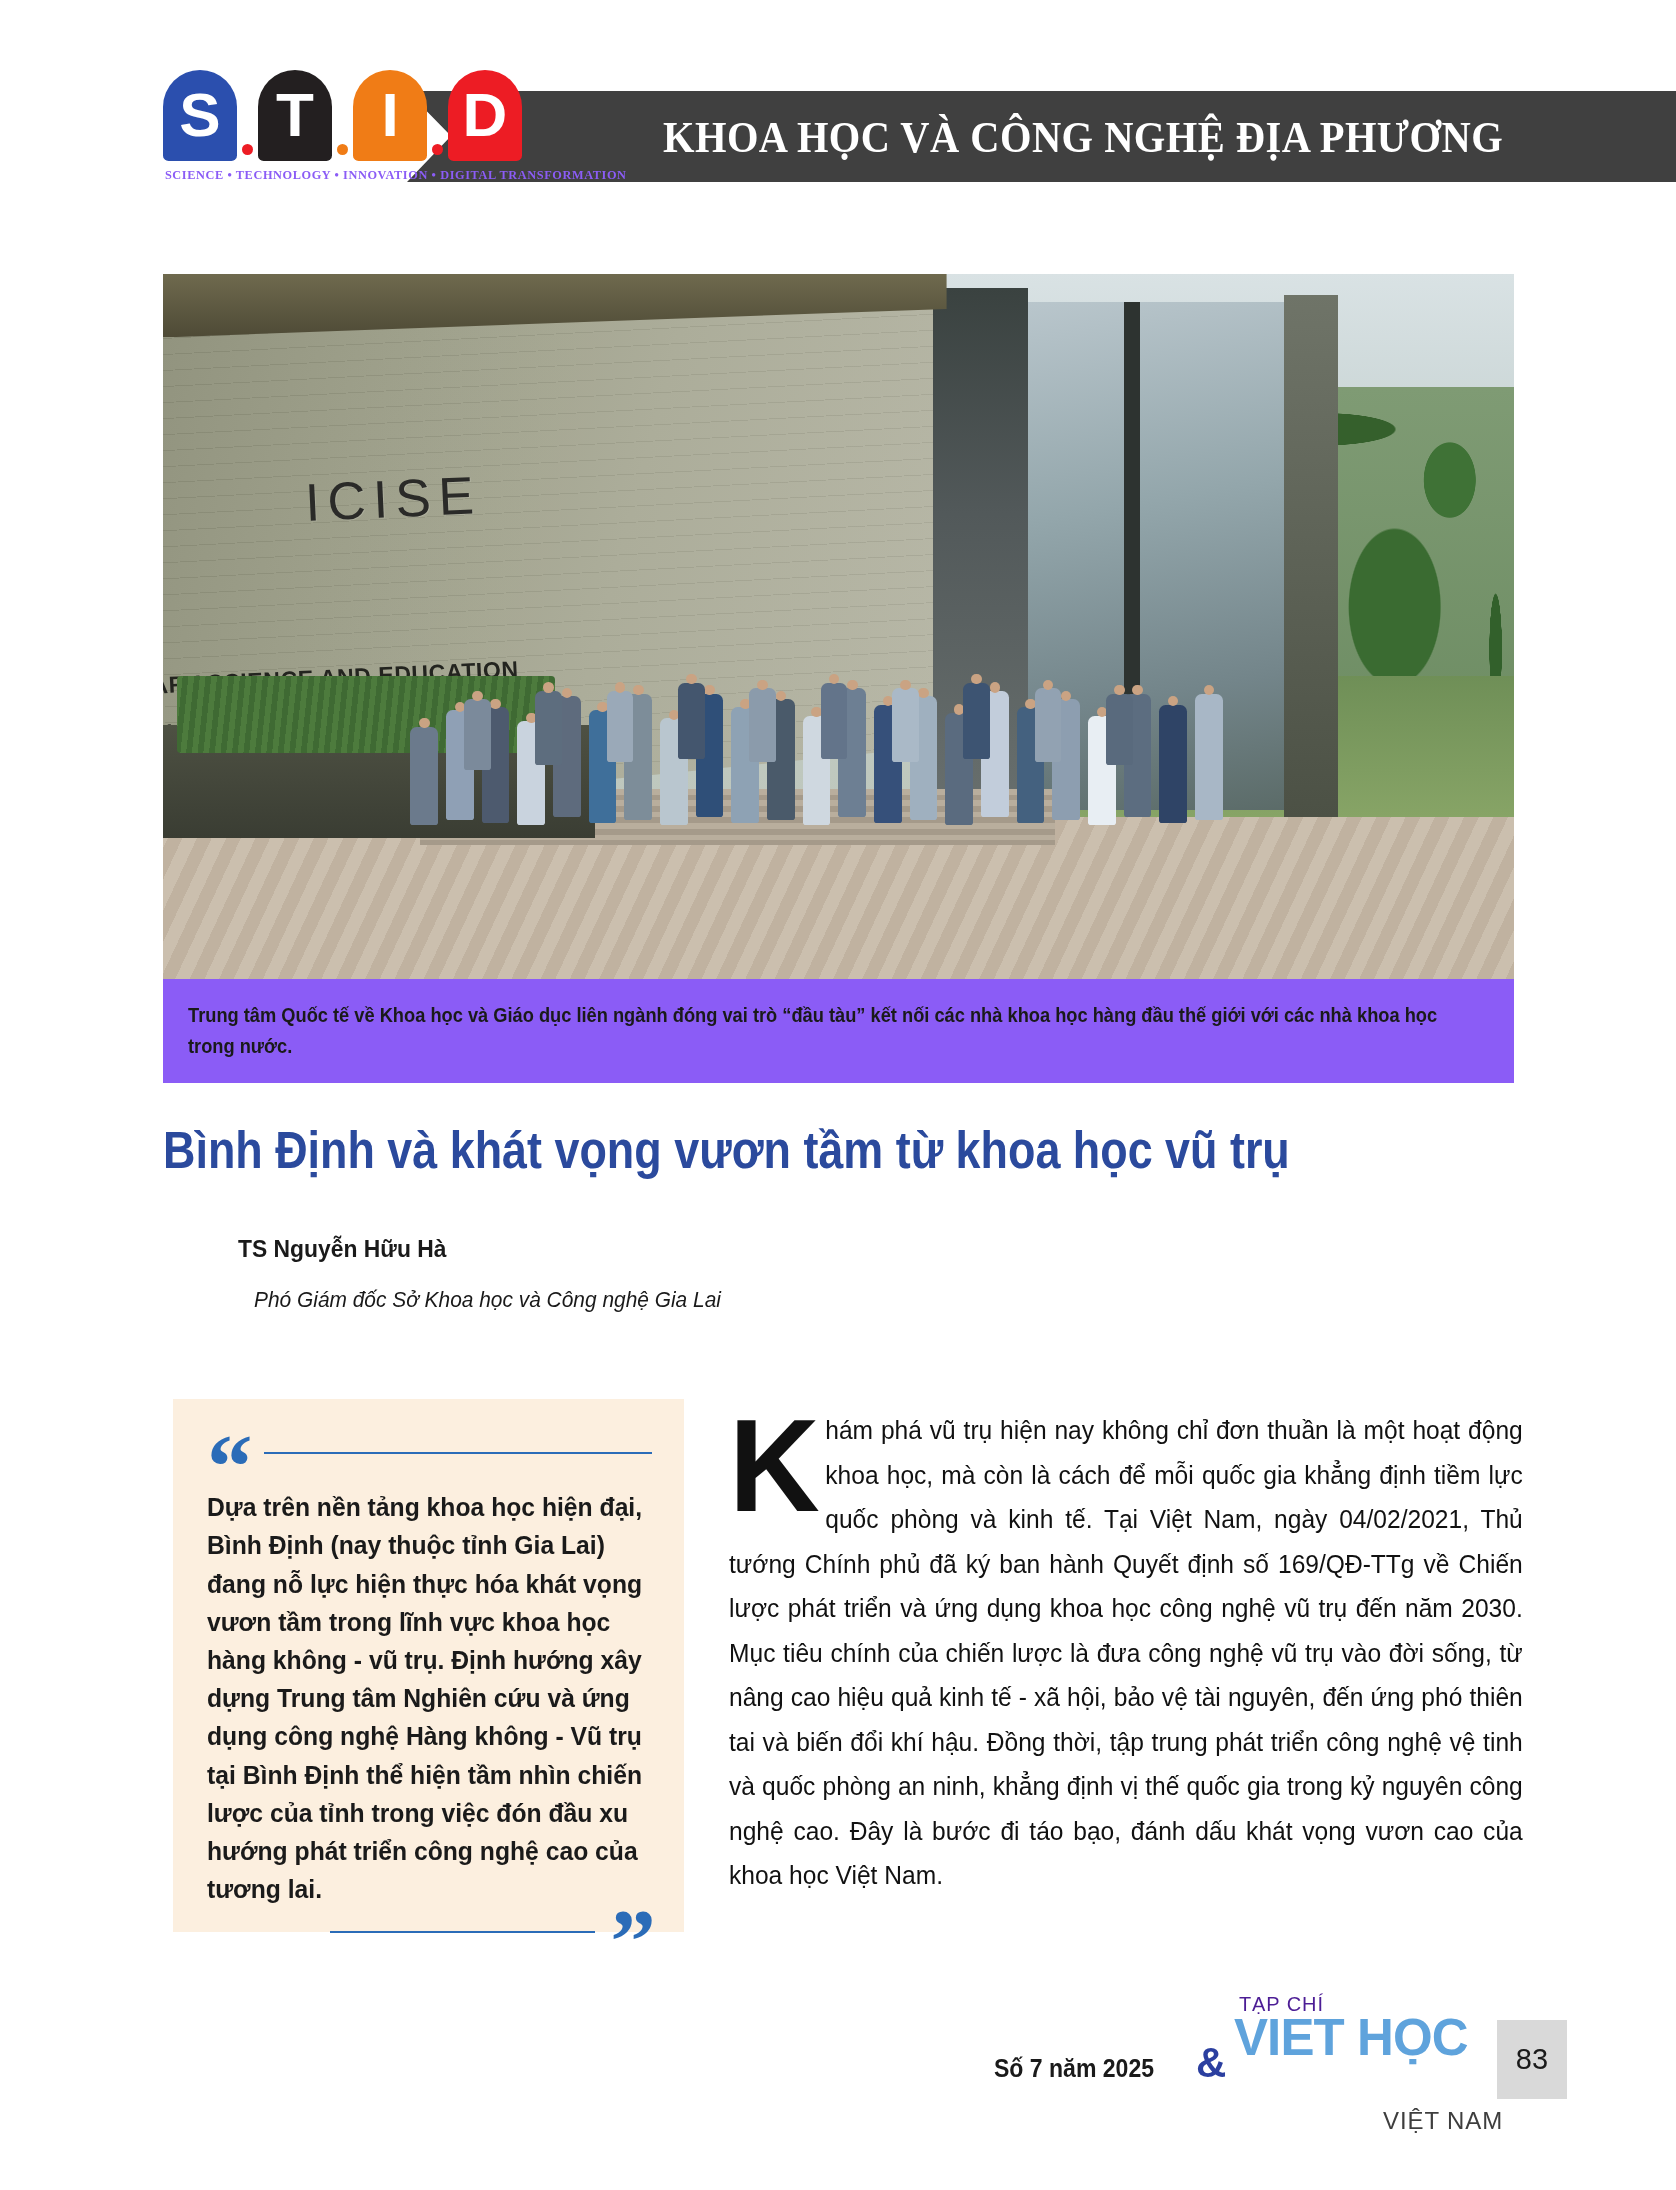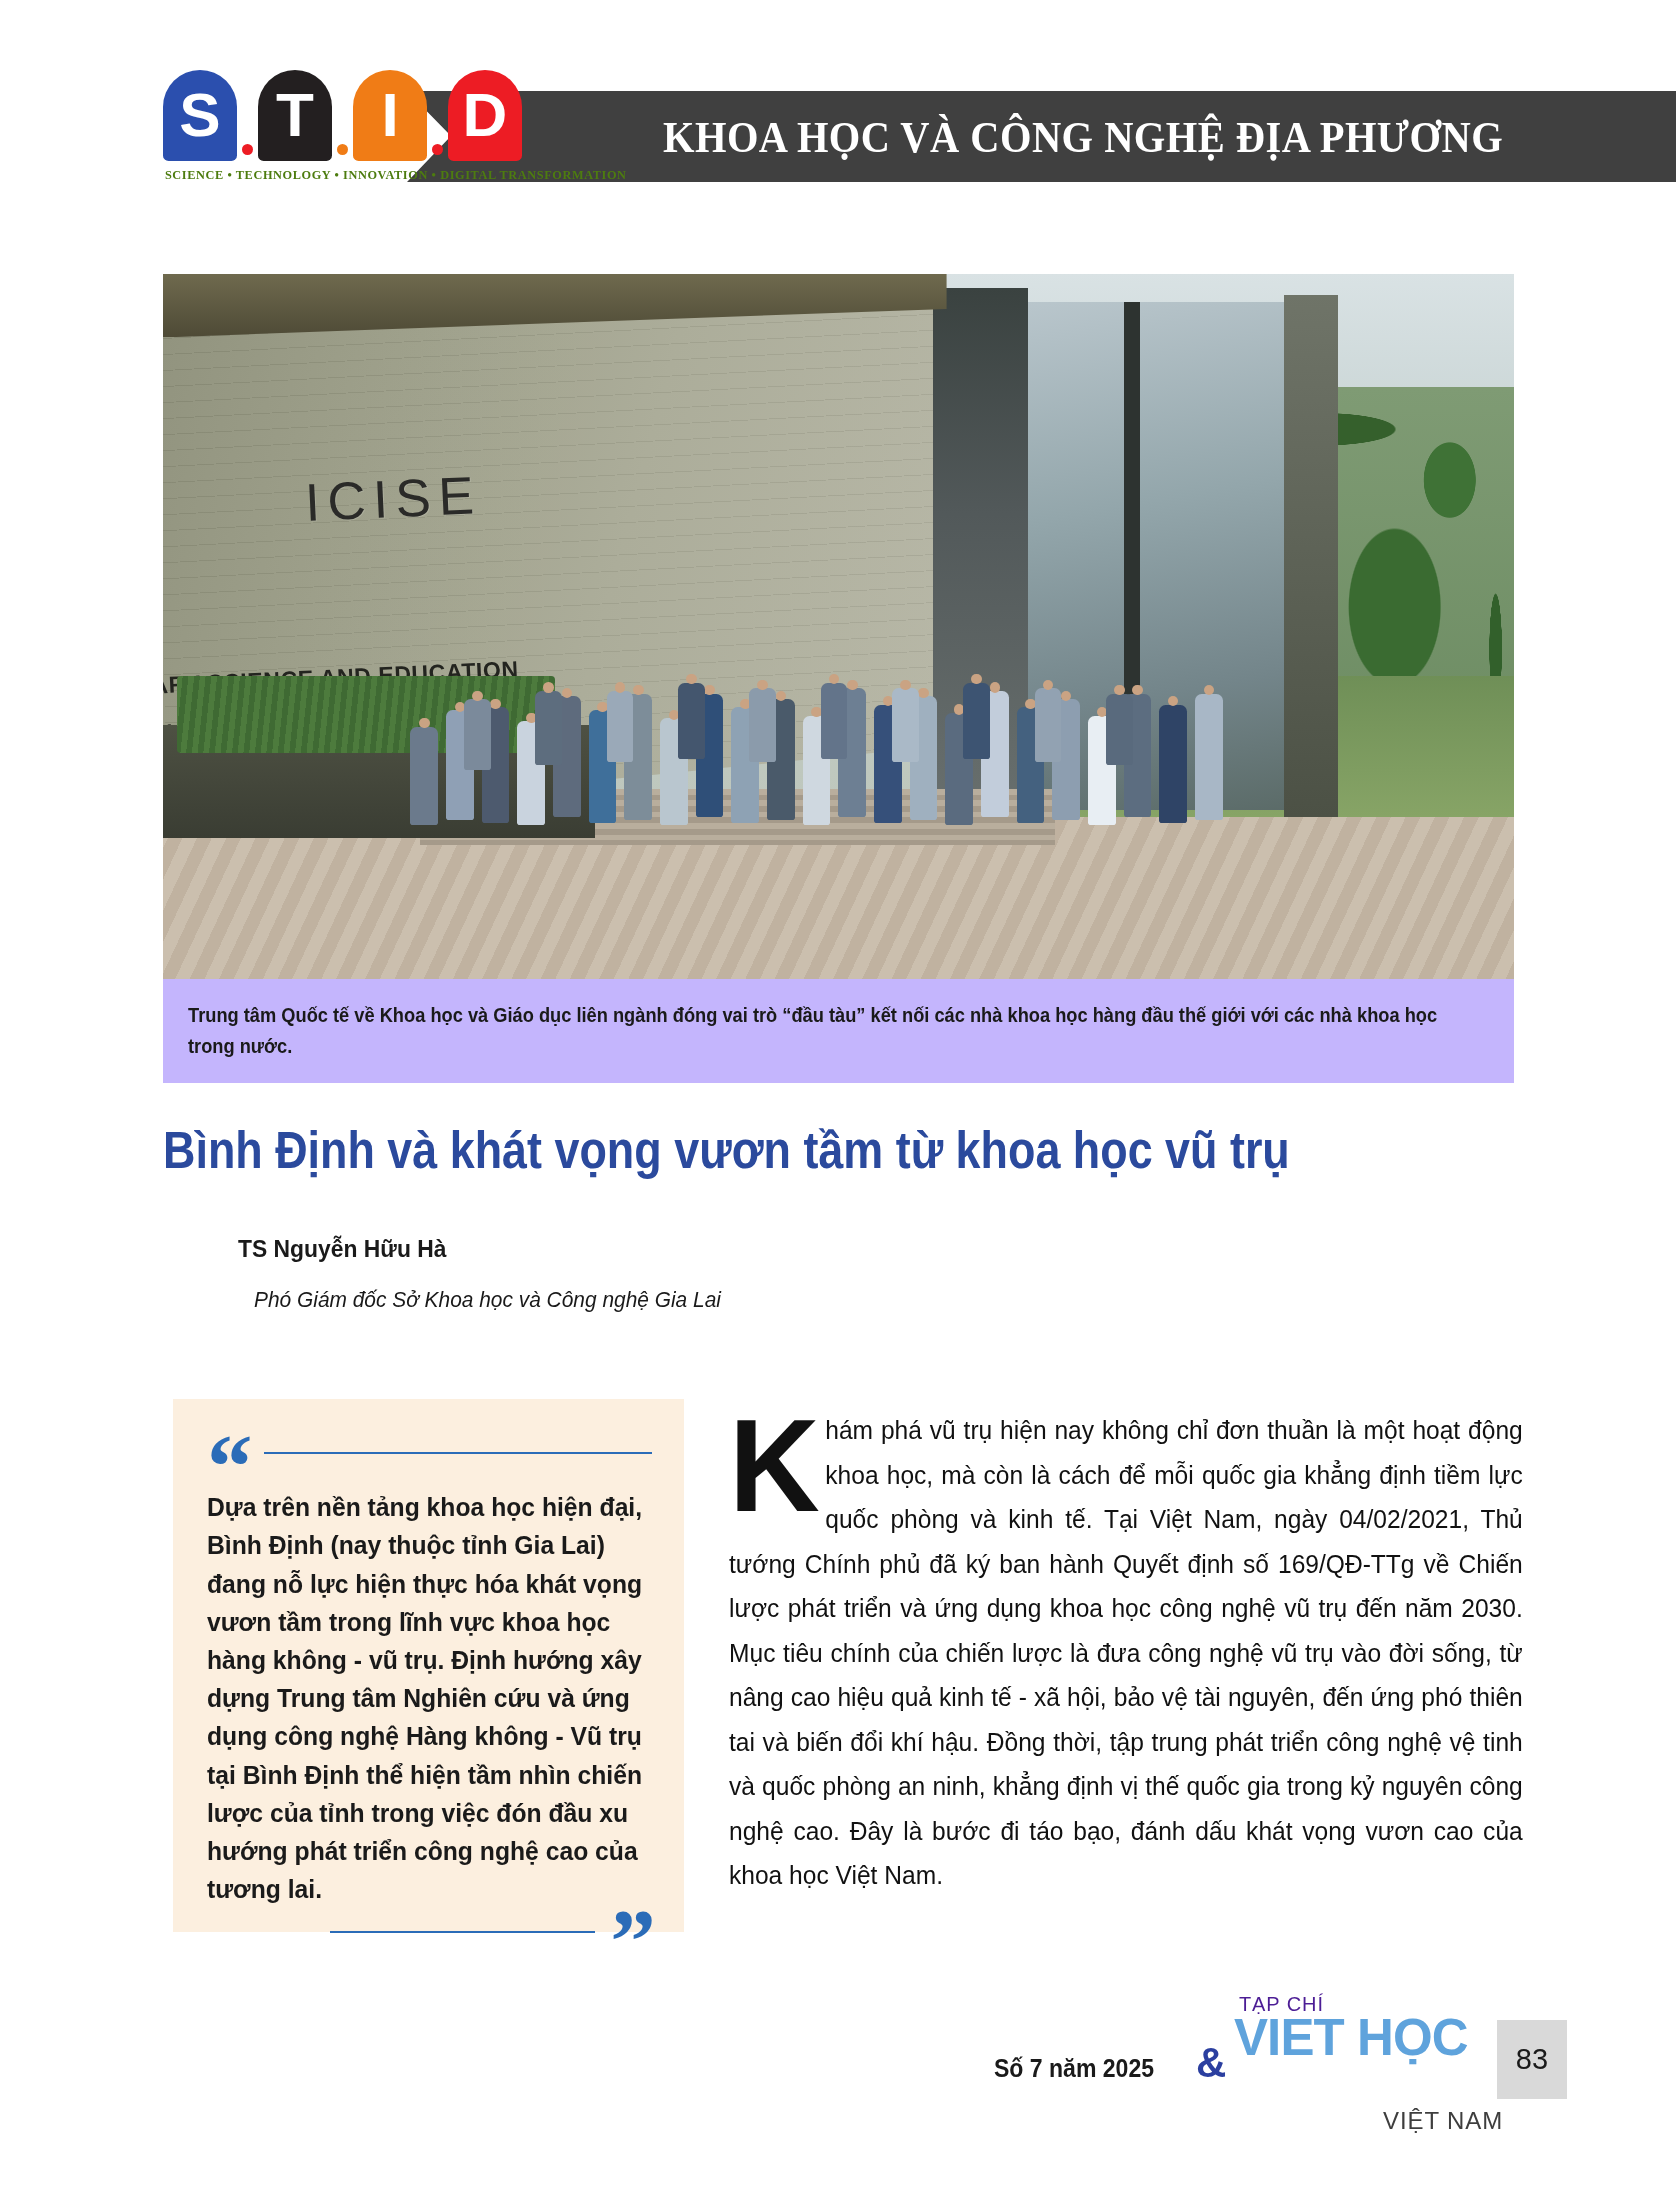--- a/index.html
+++ b/index.html
@@ -87,21 +87,21 @@
     width: 11.4px; height: 11.4px;
     border-radius: 50%;
   }
   .sep-red { background: #ED1C24; }
   .sep-org { background: #F07C16; }
   .logo-tag {
     position: absolute;
     left: 1.9px; top: 98px;
     width: 394px;
     text-align: left;
-    color: #4d7c0f;
+    color: #8b5cf6;
     font-family: "Liberation Serif", serif;
     font-weight: bold;
     font-size: 12.3px;
     letter-spacing: 0.6px;
     white-space: nowrap;
   }
 
   
   .photo-block {
     position: absolute;
@@ -250,21 +250,21 @@
     left: 50%; top: -8.5px;
     width: 10.4px; height: 10.4px;
     margin-left: -5.2px;
     border-radius: 50%;
     background: #caa383;
   }
   .caption-bar {
     position: absolute;
     left: 163px; top: 979px;
     width: 1351px; height: 104px;
-    background: #c4b5fd;
+    background: #8b5cf6;
     padding: 21px 24.6px 0 24.6px;
   }
   .caption-text {
     color: #1a1a1a;
     font-family: "Liberation Sans", sans-serif;
     font-weight: bold;
     font-size: 20.3px;
     line-height: 1.55;
     transform: scaleX(0.9);
     transform-origin: left top;

